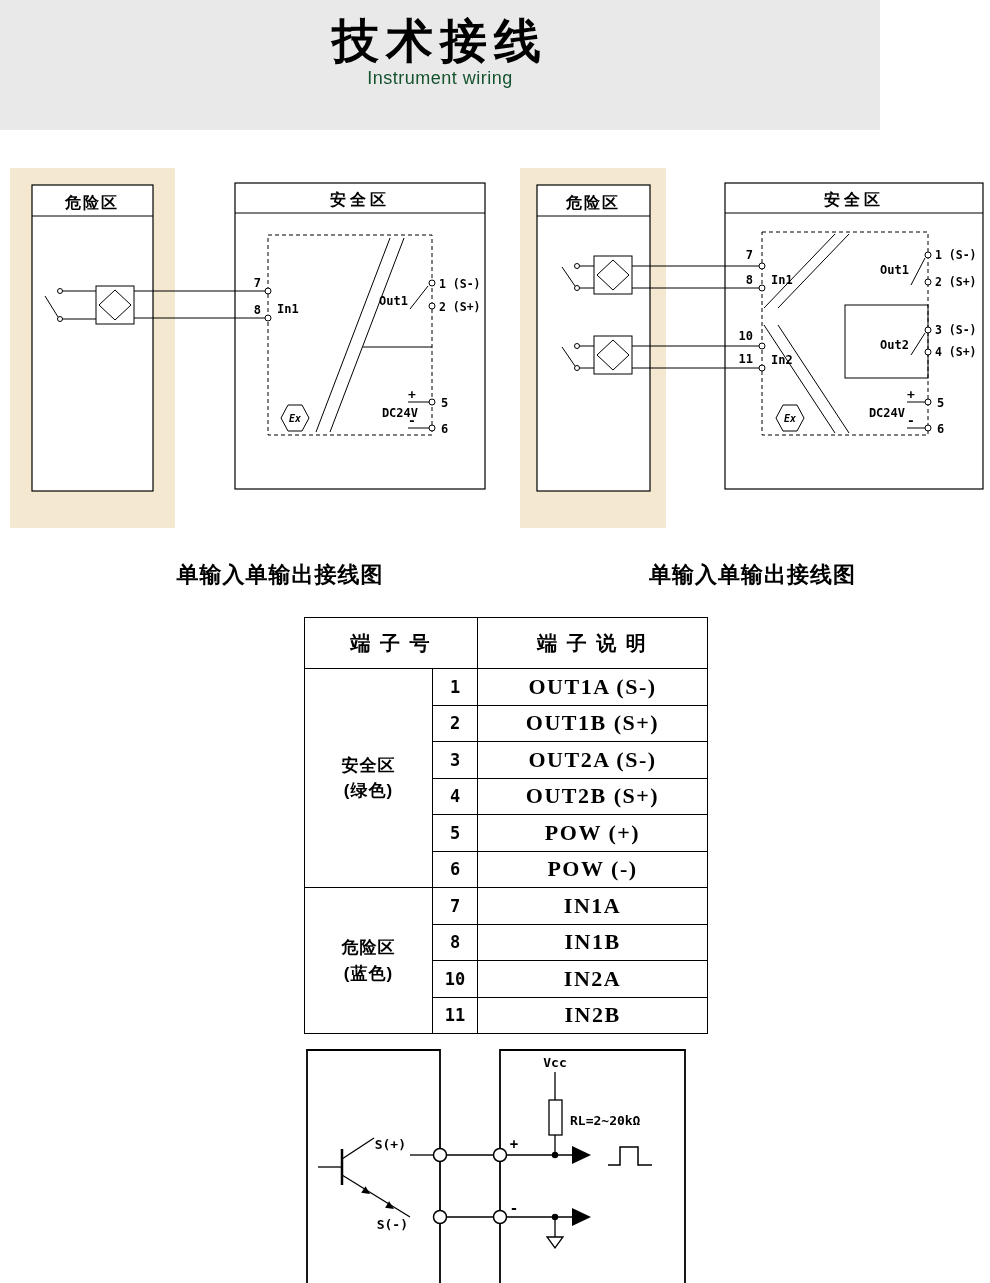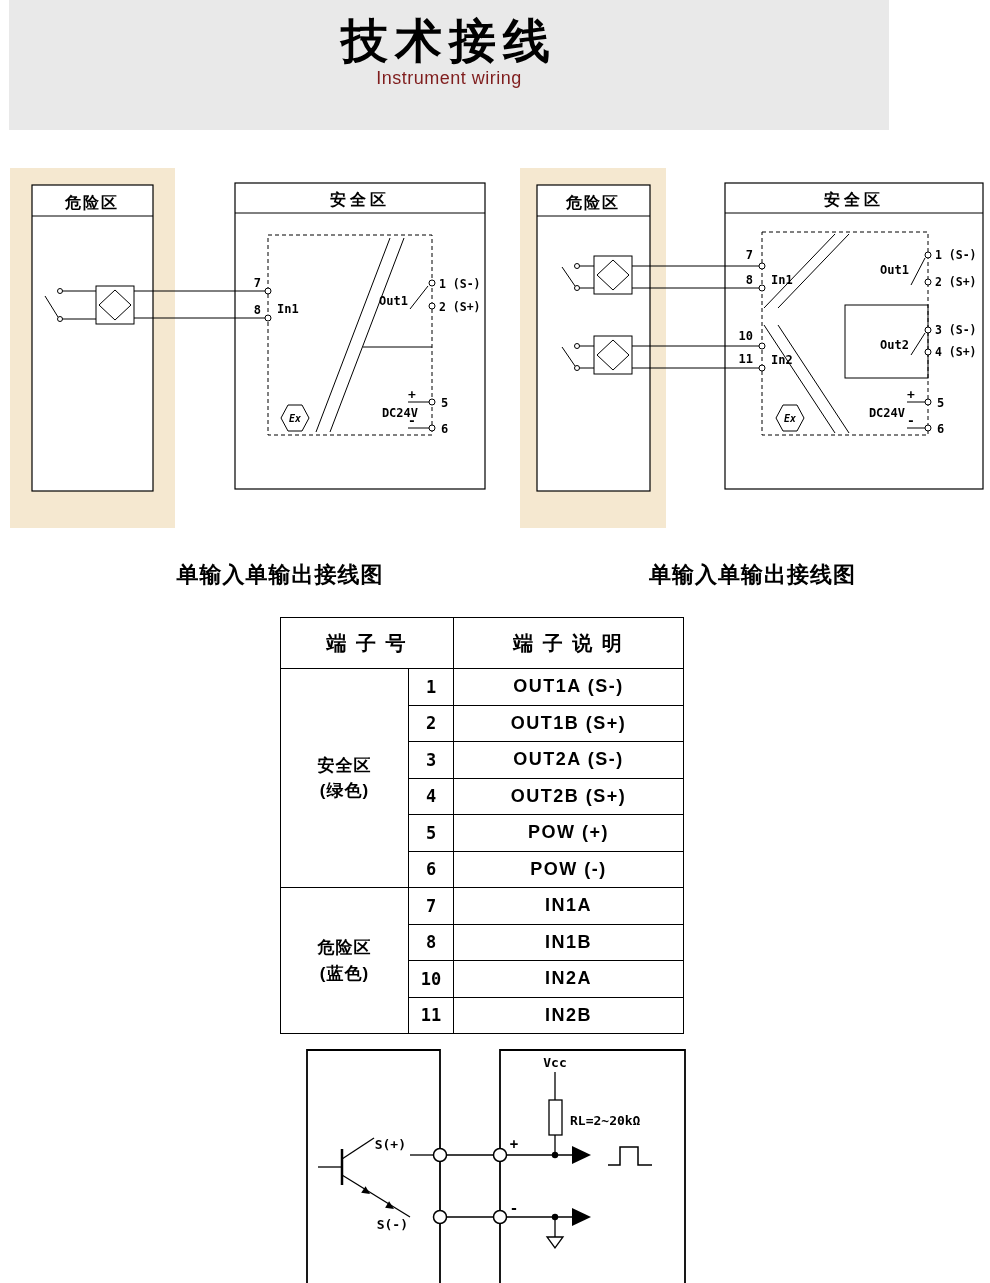--- a/index.html
+++ b/index.html
@@ -1,34 +1,34 @@
 <!DOCTYPE html>
 <html><head>
 <meta charset="utf-8">
 <style>
   html,body{margin:0;padding:0;}
   body{width:990px;height:1283px;position:relative;background:#ffffff;color:#000;
        font-family:"Liberation Sans",sans-serif;overflow:hidden;}
-  .header{position:absolute;left:9px;top:0;width:880px;height:130px;background:#e9e9e9;text-align:center;}
+  .header{position:absolute;left:0;top:0;width:880px;height:130px;background:#e9e9e9;text-align:center;}
   .title{padding-top:14px;font-size:47px;font-weight:bold;letter-spacing:7px;line-height:1.15;}
-  .subtitle{font-size:18px;letter-spacing:.5px;color:#7f1d1d;}
+  .subtitle{font-size:18px;letter-spacing:.5px;color:#14532d;}
   svg.diagram{position:absolute;}
   svg text{fill:#000;font-family:"DejaVu Sans Mono","Liberation Mono",monospace;font-weight:bold;}
   svg text.cjk{font-family:"Liberation Sans",sans-serif;font-weight:bold;}
   .caption{position:absolute;top:560px;font-size:22px;font-weight:bold;text-align:center;letter-spacing:1px;}
   #caption-single{left:0;width:560px;}
   #caption-dual{left:515px;width:475px;}
-  table.terminals{position:absolute;left:280px;top:617px;border-collapse:collapse;table-layout:fixed;}
+  table.terminals{position:absolute;left:304px;top:617px;border-collapse:collapse;table-layout:fixed;}
   table.terminals td{border:1px solid #000;text-align:center;vertical-align:middle;padding:0;}
   table.terminals .th{height:50px;font-size:20px;font-weight:bold;letter-spacing:2px;
        font-family:"Liberation Sans",sans-serif;}
   table.terminals .num{font-size:17px;font-weight:bold;height:35.5px;
        font-family:"DejaVu Sans Mono",monospace;}
-  table.terminals .desc{font-size:18px;font-weight:bold;letter-spacing:1.5px;
-       font-family:Liberation Sans, sans-serif;}
+  table.terminals .desc{font-size:22px;font-weight:bold;letter-spacing:1.5px;
+       font-family:Liberation Serif, serif;}
   table.terminals .group{font-size:17px;font-weight:bold;white-space:pre-line;line-height:1.5;
        letter-spacing:1px;font-family:"Liberation Sans",sans-serif;}
 </style>
 </head>
 <body>
 
 <div class="header">
   <div class="title">技术接线</div>
   <div class="subtitle">Instrument wiring</div>
 </div>

